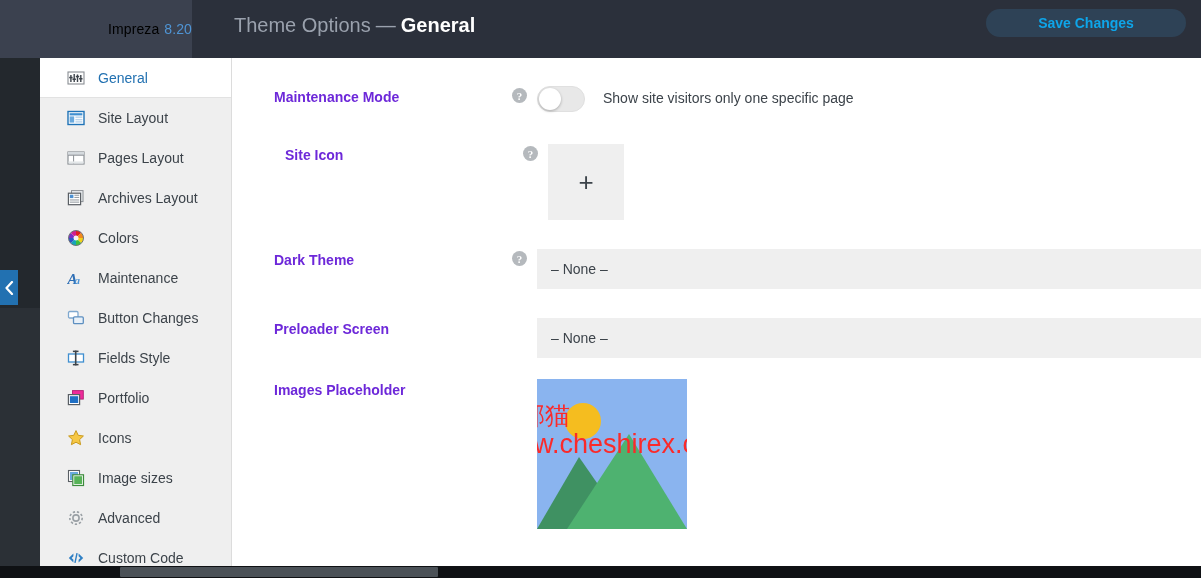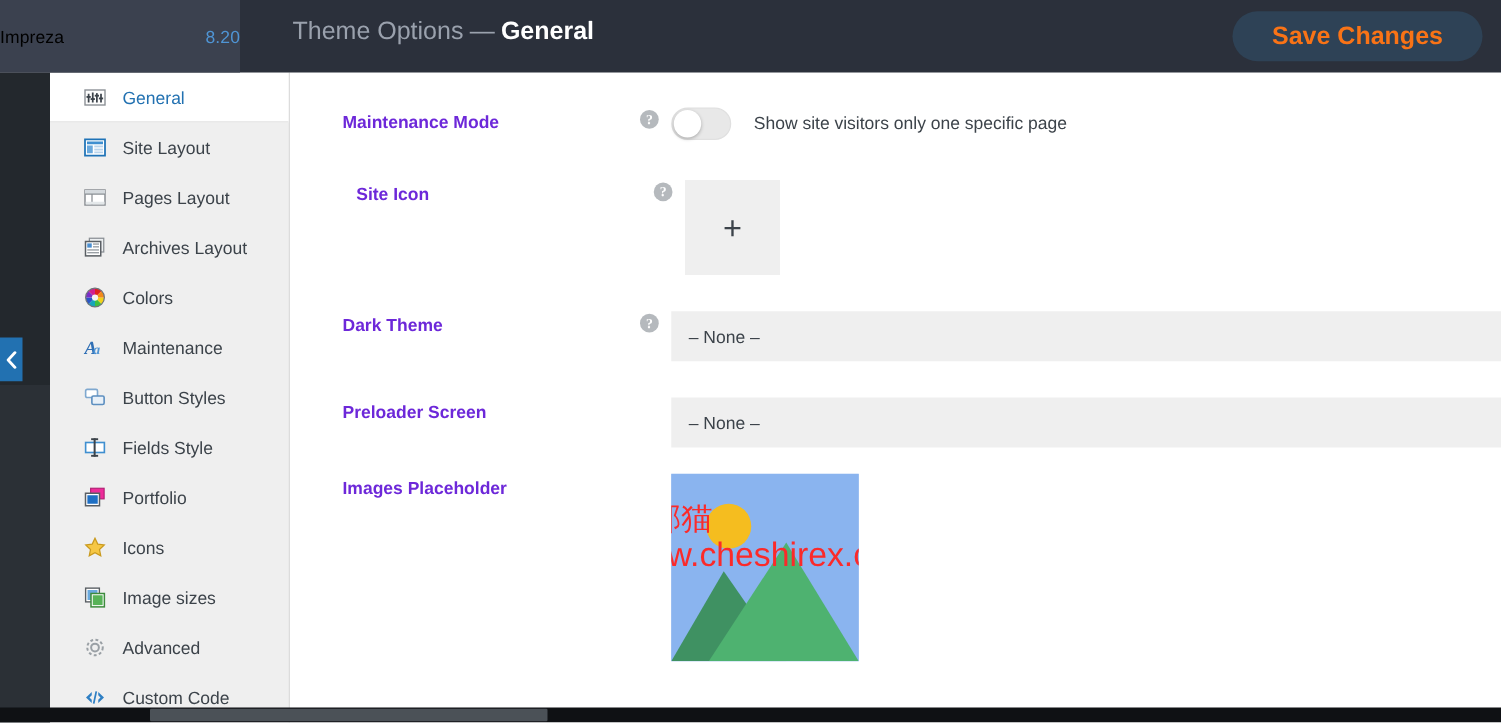--- a/index.html
+++ b/index.html
@@ -27,23 +27,24 @@
     align-items: stretch;
     position: relative;
     z-index: 30;
   }
   .brand {
     width: 192px;
     min-width: 192px;
     background: #3b414f;
     display: flex;
     align-items: center;
-    justify-content: space-between;
+    justify-content: flex-end;
     font-size: 14px;
     letter-spacing: .1px;
+    padding-left: 26px;
   }
   .brand-ver { color: #4f94d4; font-weight: normal; margin-left: 5px; }
 
   .topbar-main {
     flex: 1;
     display: flex;
     align-items: center;
     padding: 0 16px 8px 42px;
     position: relative;
   }
@@ -54,25 +55,25 @@
     white-space: nowrap;
   }
   .page-title .sep { margin: 0 5px; color: #9aa1ad; }
   .page-title .cur { color: #ffffff; font-weight: bold; }
 
   .save-btn {
     position: absolute;
     right: 15px;
     top: 9px;
     width: 200px;
-    height: 40px;
+    height: 28px;
     border-radius: 20px;
     background: #2e4256;
-    color: #f97316;
-    font-size: 20px;
+    color: #0ea5e9;
+    font-size: 14px;
     font-weight: bold;
     border: none;
     display: flex;
     align-items: center;
     justify-content: center;
     cursor: default;
     font-family: "Liberation Sans", sans-serif;
   }
 
   
@@ -424,21 +425,21 @@
         <span class="nav-label">Maintenance</span>
       </div>
 
       <div class="nav-item">
         <span class="nav-ico">
           <svg width="18" height="18" viewBox="0 0 18 18">
             <rect x="1.5" y="2.5" width="9.5" height="6.5" rx="1.2" fill="#ffffff" stroke="#7fa8cf" stroke-width="1.3"></rect>
             <rect x="6.5" y="7.8" width="9.8" height="6.8" rx="1.2" fill="#e8f0f8" stroke="#5d8fc0" stroke-width="1.3"></rect>
           </svg>
         </span>
-        <span class="nav-label">Button Styles</span>
+        <span class="nav-label">Button Changes</span>
       </div>
 
       <div class="nav-item">
         <span class="nav-ico">
           <svg width="18" height="18" viewBox="0 0 18 18">
             <rect x="1.5" y="5" width="15" height="8" fill="#ffffff" stroke="#3f8fd0" stroke-width="1.3"></rect>
             <rect x="7.9" y="1.6" width="1.6" height="14.8" fill="#3c434a"></rect>
             <rect x="5.9" y="1.6" width="5.6" height="1.5" fill="#3c434a"></rect>
             <rect x="5.9" y="14.9" width="5.6" height="1.5" fill="#3c434a"></rect>
           </svg>

